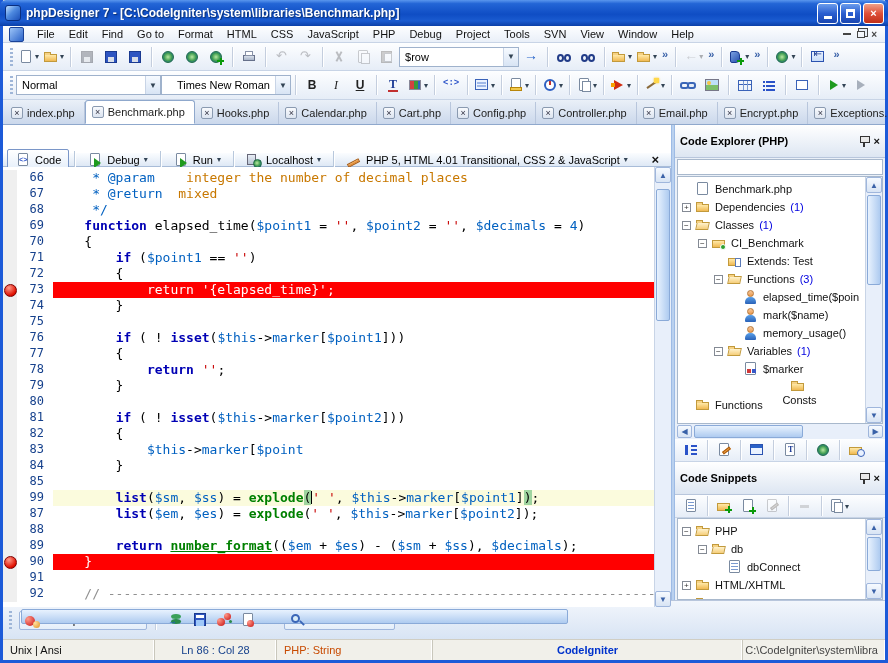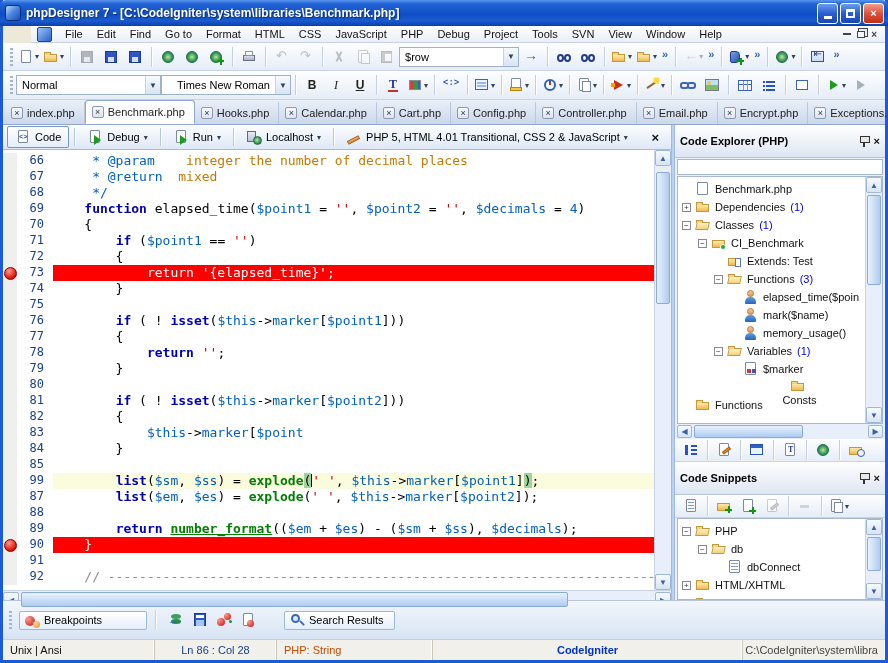--- a/index.html
+++ b/index.html
@@ -15,21 +15,21 @@
   .title-text { color:#fff; font-weight:bold; font-size:12px; padding-left:5px; flex:1;
     text-shadow:1px 1px 1px #0A2F70; white-space:nowrap; overflow:hidden; }
   .wbtn { width:21px; height:21px; margin-left:2px; flex:none; border-radius:3px; border:1px solid #fff;
     display:flex; align-items:center; justify-content:center; color:#fff; font-size:11px; font-weight:bold;
     background:linear-gradient(180deg,#6A9CEC 0%,#2A5ED0 50%,#1A46B0 100%); }
   .wbtn.close { background:linear-gradient(180deg,#F0A088 0%,#DE5038 50%,#C03018 100%); }
   .g-min { width:8px; height:3px; background:#fff; margin-top:8px; }
   .g-max { width:9px; height:9px; border:2px solid #fff; border-top-width:3px; }
   
   .menubar { height:14px; flex:none; display:flex; align-items:center; padding:8px 4px;
-    background:linear-gradient(180deg,#FDFEFF,#E9EFF8); border-bottom:1px solid #C8D4E6; font-size:11px;margin-left:28px; }
+    background:linear-gradient(180deg,#FDFEFF,#E9EFF8); border-bottom:1px solid #C8D4E6; font-size:11px; }
   .menuicon { width:15px; height:15px; border-radius:2px; margin:0 6px 0 2px;
     background:linear-gradient(135deg,#9CC4F8,#2A62C8); border:1px solid #1A4298; }
   .mitem { padding:4px 7px; color:#111; }
   .mdi { margin-left:auto; display:flex; gap:6px; align-items:center; padding-right:4px; }
   .mdi span { color:#444; font-size:10px; }
   .mg-min{width:8px;height:2px;background:#444;}
   .mg-rest{width:8px;height:7px;border:1px solid #444;box-shadow:2px -2px 0 -0px #E9EFF8,2px -2px 0 1px #444;}
   .mg-x{font-weight:bold;}
   
   .tb { flex:none; display:flex; align-items:center; padding:1px 4px;
@@ -163,22 +163,22 @@
   .tab.active { background:#fff; border:1px solid #8FA8CC; border-bottom:1px solid #fff; border-radius:3px 3px 0 0;
     height:24px; font-weight:normal; }
   .tabx { width:12px; height:12px; flex:none; border:1px solid #8A9AB0; border-radius:2px; font-size:9px;
     line-height:10px; text-align:center; color:#334; background:linear-gradient(#F8FAFD,#DCE4F0); }
   
   .mainrow { flex:1; display:flex; min-height:0; }
   .leftcol { width:668px; flex:none; display:flex; flex-direction:column; background:#fff; }
   .splitter { width:4px; flex:none; background:linear-gradient(90deg,#8FB0E0,#C8DCF4,#8FB0E0); }
   .rightcol { flex:1; display:flex; flex-direction:column; background:#EAF0F8; min-width:0; }
   
-  .edtb { height:25px; flex:none; display:flex; align-items:center; padding:0 4px; gap:2px;
-    background:linear-gradient(180deg,#FBFDFF,#DEE8F5); border-bottom:1px solid #A8BCD8; font-size:11px; }
+  .edtb { height:14px; flex:none; display:flex; align-items:center; padding:0 4px; gap:2px;
+    background:linear-gradient(180deg,#FBFDFF,#DEE8F5); border-bottom:1px solid #A8BCD8; font-size:11px;margin-top:28px; }
   .ebtn { display:flex; align-items:center; gap:4px; padding:2px 7px; border-radius:2px; white-space:nowrap; }
   .ebtn.active { background:linear-gradient(180deg,#FFF,#E4EEFA); border:1px solid #7A96C8; }
   .ebtn .dd { font-size:8px; color:#345; }
   .esep { width:1px; height:18px; background:#B8C8DC; margin:0 5px; box-shadow:1px 0 0 #fff; }
   .edclose { margin-left:auto; font-weight:bold; font-size:13px; color:#111; padding:0 8px; }
   
   .editor { height:440px; flex:none; position:relative; display:flex; background:#fff; overflow:hidden; }
   .lines { flex:1; padding-top:3px; overflow:hidden; }
   .cl { display:flex; height:16px; }
   .ln { width:50px; flex:none; text-align:right; padding-right:9px; font:12px "DejaVu Sans Mono",monospace;

